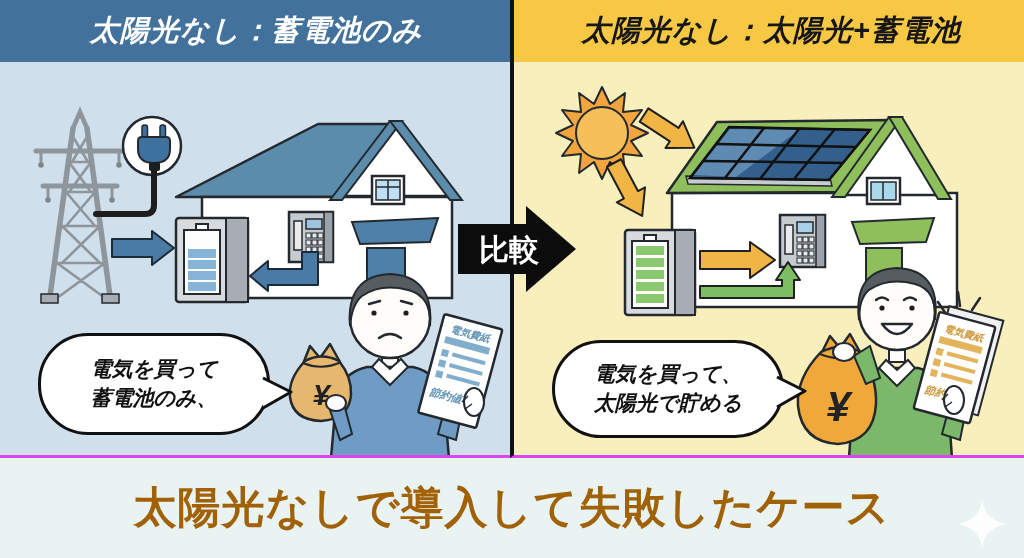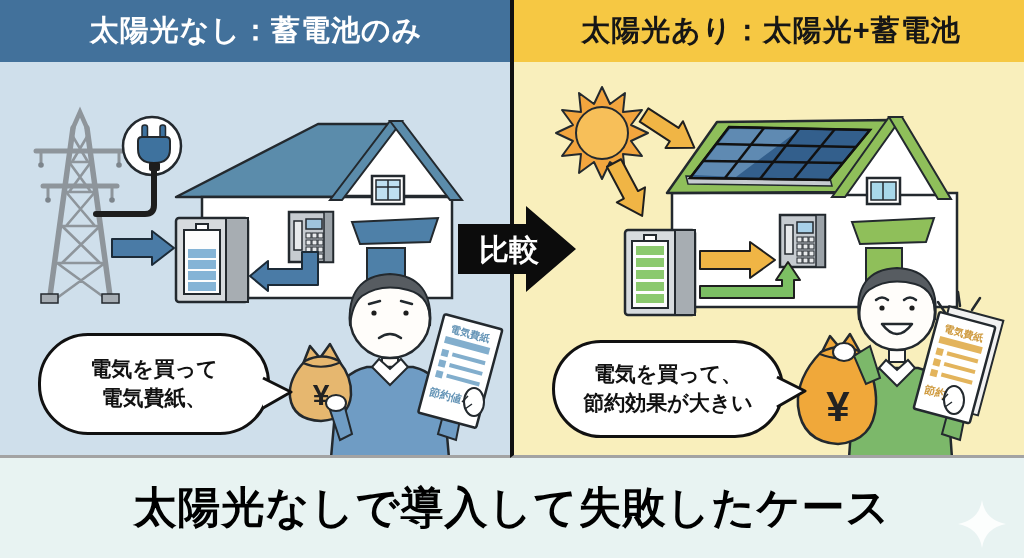--- a/index.html
+++ b/index.html
@@ -1,18 +1,18 @@
 <!DOCTYPE html>
 <html><head>
 <meta charset="utf-8">
 <style>
   html,body{margin:0;padding:0;background:#e8f3f2;}
   .stage{position:relative;width:1024px;height:558px;overflow:hidden;
          font-family:"Liberation Sans","DejaVu Sans",sans-serif;background:#e8f3f2;}
-  .panel{position:absolute;top:0;height:455px;width:512px;border-bottom:3px solid #a3a3a3;}
+  .panel{position:absolute;top:0;height:455px;width:512px;border-bottom:3px solid #d946ef;font-style:italic;}
   .panel.left{left:0;background:#cfdfeb;}
   .panel.right{left:510px;width:514px;background:#f9efbc;border-left:4px solid #111;}
   .panel-header{position:absolute;top:0;left:0;right:0;height:62px;
                 display:flex;align-items:center;justify-content:center;}
   .panel.left  .panel-header{background:#42719b;color:#ffffff;}
   .panel.right .panel-header{background:#f6c843;color:#161616;}
   .panel-header h2{margin:0;font-size:29px;font-weight:900;letter-spacing:1px;}
   .illust{position:absolute;left:0;top:0;width:512px;height:455px;display:block;}
   .illust text{font-family:"Liberation Sans","DejaVu Sans",sans-serif;font-weight:bold;}
   .bubble{position:absolute;background:#fff;border:3px solid #111;border-radius:50px;
@@ -20,21 +20,21 @@
   .bubble p{margin:0;font-size:21px;font-weight:800;color:#111;line-height:1.36;white-space:nowrap;}
   .bubble .tail{position:absolute;right:-26px;width:32px;height:34px;}
   .left-bubble{left:38px;top:333px;width:226px;height:96px;}
   .left-bubble .tail{top:40px;}
   .right-bubble{left:38px;top:340px;width:226px;height:92px;}
   .right-bubble .tail{top:32px;}
   .compare{position:absolute;left:452px;top:200px;width:130px;height:98px;z-index:6;}
   .compare text{font-family:"Liberation Sans","DejaVu Sans",sans-serif;}
   .footer{position:absolute;left:0;top:458px;width:1024px;height:100px;background:#e8f3f2;
           display:flex;align-items:center;justify-content:center;}
-  .footer h1{margin:0;font-size:43px;font-weight:900;color:#000000;letter-spacing:1px;}
+  .footer h1{margin:0;font-size:43px;font-weight:900;color:#a16207;letter-spacing:1px;}
   .sparkle{position:absolute;right:16px;bottom:6px;width:52px;height:56px;}
 </style>
 </head>
 <body>
 
 <div class="stage">
 
   <section class="panel left">
     <header class="panel-header">
       <h2>太陽光なし：蓄電池のみ</h2>
@@ -164,27 +164,27 @@
         <ellipse cx="474" cy="402" rx="10" ry="14" fill="#ffffff" stroke="#23292e" stroke-width="2"></ellipse>
         <path d="M468,396 l-6,6 M472,404 l-7,5" stroke="#23292e" stroke-width="1.5" fill="none"></path>
       </g>
     </svg>
 
     <div class="bubble left-bubble">
       <svg class="tail" viewBox="0 0 32 34">
         <path d="M2,2 L30,16 L2,32" fill="#ffffff" stroke="#111111" stroke-width="3" stroke-linejoin="round"></path>
       </svg>
       <p>電気を買って</p>
-      <p>電気費紙、</p>
+      <p>蓄電池のみ、</p>
     </div>
   </section>
 
   <section class="panel right">
     <header class="panel-header">
-      <h2>太陽光あり：太陽光+蓄電池</h2>
+      <h2>太陽光なし：太陽光+蓄電池</h2>
     </header>
 
     <svg class="illust" viewBox="0 0 512 455">
 
       <g>
         <polygon points="134,133 117,141 128,156 109,154 111,173 96,162 88,179 80,162 65,173 67,154 48,156 59,141 42,133 59,125 48,110 67,112 65,93 80,104 88,87 96,104 111,93 109,112 128,110 117,125" fill="#f2a53e" stroke="#23292e" stroke-width="2" stroke-linejoin="round"></polygon>
         <circle cx="88" cy="133" r="26" fill="#f7bf59" stroke="#23292e" stroke-width="2"></circle>
       </g>
 
       <g fill="#f0b545" stroke="#1f1f1f" stroke-width="2" stroke-linejoin="round">
@@ -298,21 +298,21 @@
         <ellipse cx="440" cy="400" rx="10" ry="14" fill="#ffffff" stroke="#23292e" stroke-width="2"></ellipse>
         <path d="M434,394 l-6,6 M438,402 l-7,5" stroke="#23292e" stroke-width="1.5" fill="none"></path>
       </g>
     </svg>
 
     <div class="bubble right-bubble">
       <svg class="tail" viewBox="0 0 32 34">
         <path d="M2,2 L30,16 L2,32" fill="#ffffff" stroke="#111111" stroke-width="3" stroke-linejoin="round"></path>
       </svg>
       <p>電気を買って、</p>
-      <p>節約効果が大きい</p>
+      <p>太陽光で貯める</p>
     </div>
   </section>
 
   <svg class="compare" viewBox="0 0 130 98">
     <polygon points="6,24 74,24 74,6 124,49 74,92 74,74 6,74" fill="#0c0c0c"></polygon>
     <text x="57" y="60" font-size="30" font-weight="900" fill="#ffffff" text-anchor="middle">比較</text>
   </svg>
 
   <div class="footer">
     <h1>太陽光なしで導入して失敗したケース</h1>

